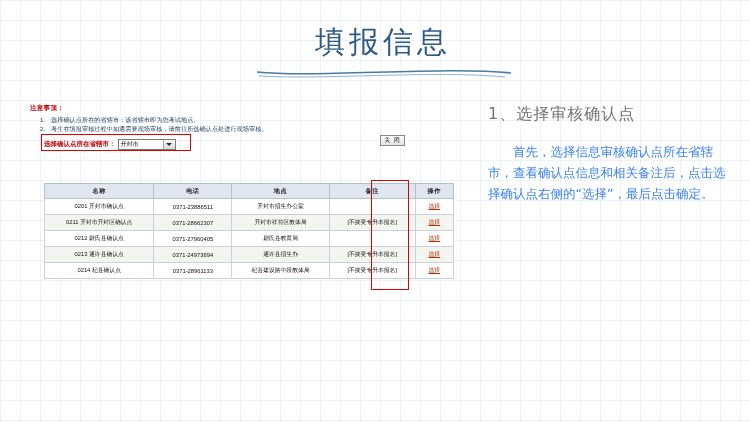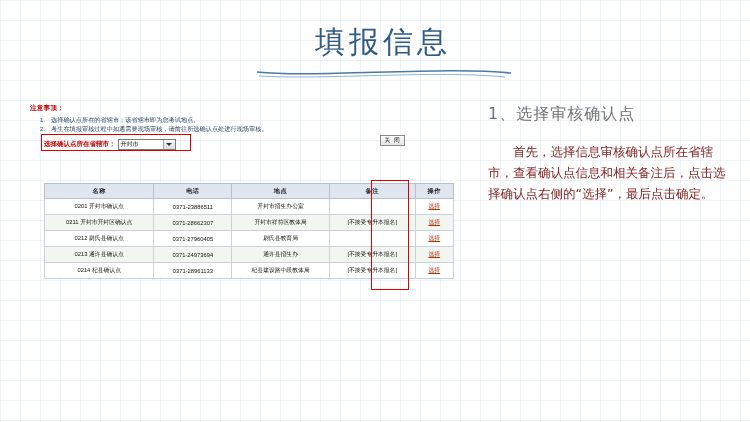--- a/index.html
+++ b/index.html
@@ -215,21 +215,21 @@
   .right-head {
     font-size: 16px;
     color: #737373;
     letter-spacing: 1px;
     font-family: "DejaVu Sans", "Liberation Sans", sans-serif;
   }
   .right-body {
     margin-top: 16px;
     font-size: 12.5px;
     line-height: 21px;
-    color: #7f1d1d;
+    color: #3b82f6;
     text-indent: 25px;
     font-family: "DejaVu Sans", "Liberation Sans", sans-serif;
   }
 </style>
 </head>
 <body>
 
 <div class="grid-bg"></div>
 
 <div class="slide">

